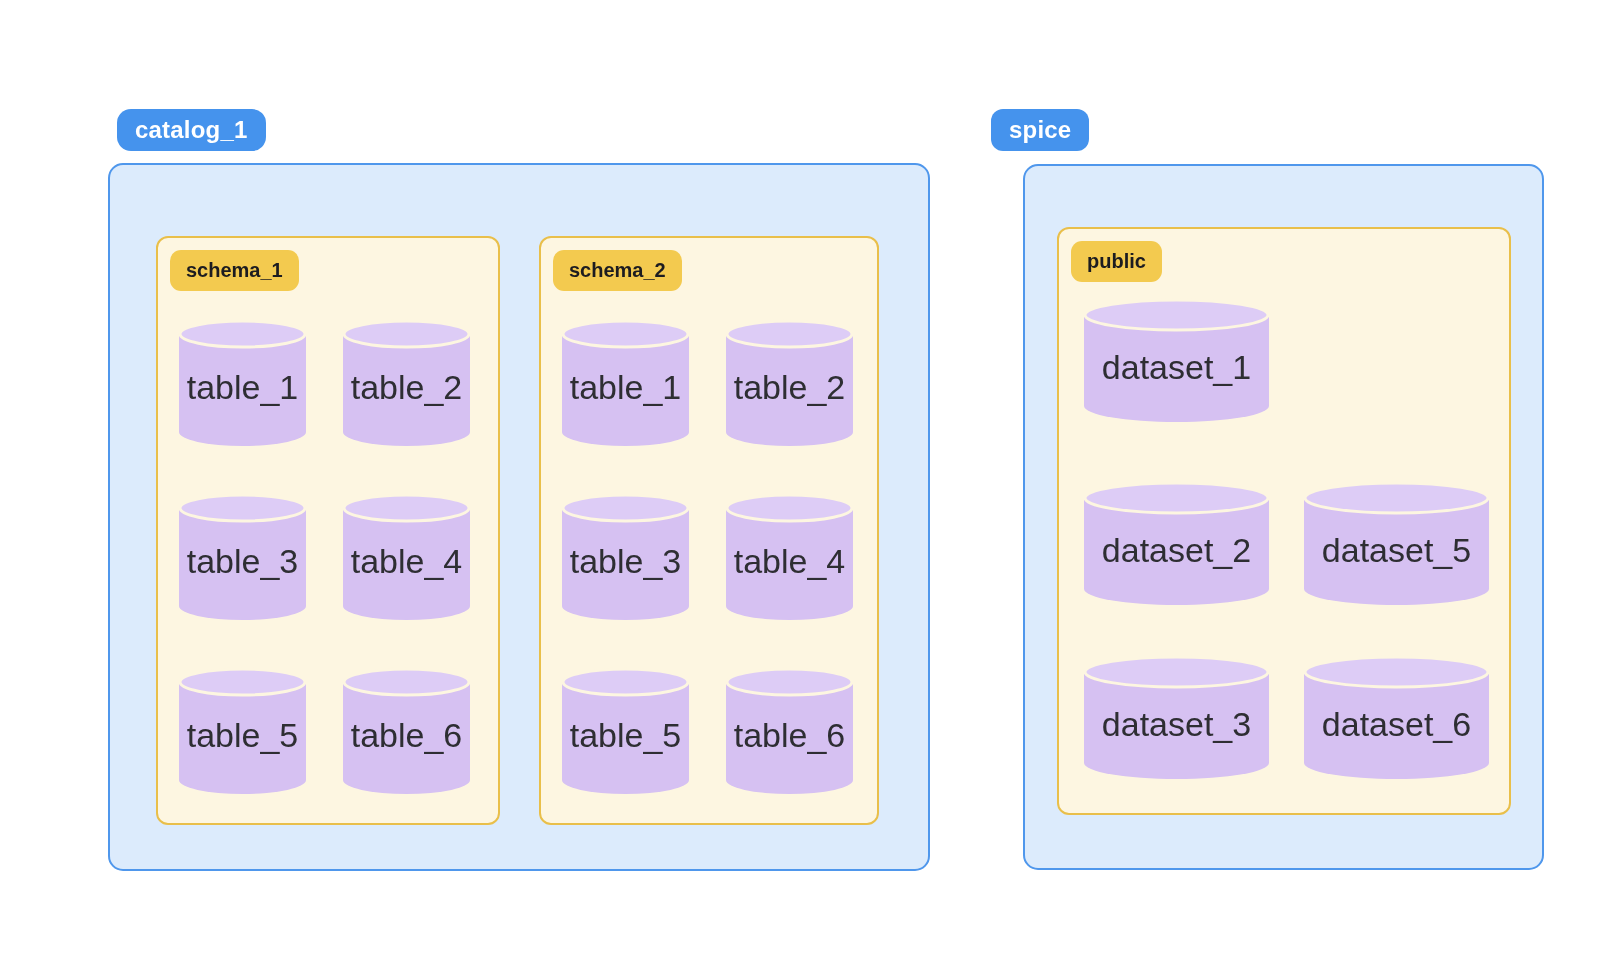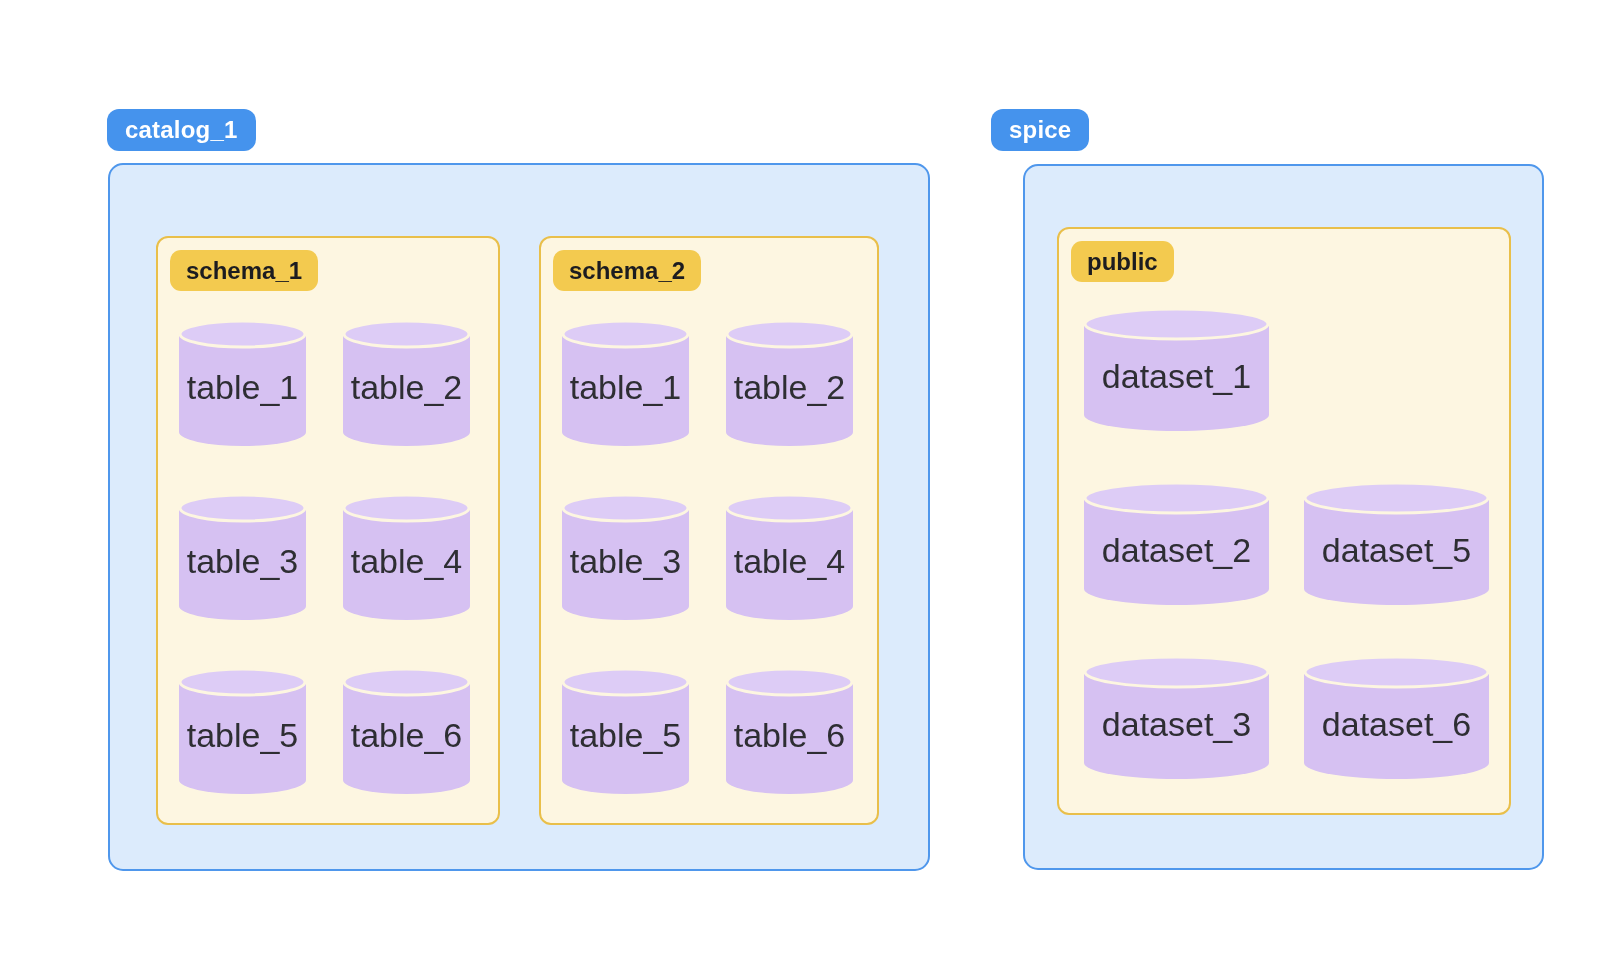--- a/index.html
+++ b/index.html
@@ -45,21 +45,21 @@
   .schema-chip {
     position: absolute;
     left: 12px;
     top: 12px;
     height: 41px;
     line-height: 41px;
     padding: 0 16px;
     border-radius: 11px;
     background: var(--gold-chip-bg, #f3ca4f);
     color: var(--gold-chip-text, #1c1c20);
-    font-size: 24px;
+    font-size: 20px;
     font-weight: 700;
     white-space: nowrap;
   }
   .cylinder {
     position: absolute;
   }
   .cylinder svg {
     display: block;
   }
   .cyl-label {
@@ -74,21 +74,21 @@
     font-size: 34px;
     font-weight: 400;
     color: var(--cyl-text, #2e2e33);
     white-space: nowrap;
   }
 </style>
 </head>
 <body>
 
 <div class="canvas" id="diagram-canvas">
-    <div class="group-chip" style="left: 107px; top: 109px;">catalog_1</div>
+    <div class="group-chip" style="left: 117px; top: 109px; border-radius: 14px;">catalog_1</div>
     <div class="container" style="left: 108px; top: 163px; width: 822px; height: 708px;">
       <div class="schema-box" style="left: 46px; top: 71px; width: 344px; height: 589px;">
         <div class="schema-chip">schema_1</div>
         <div class="cylinder" style="left: 21px; top: 82px; width: 127px; height: 126px;">
           <svg width="127" height="126" viewBox="0 0 127 126" style="overflow:visible">
             <path d="M0 14 L0 112 A 63.5 14 0 0 0 127 112 L 127 14 Z" fill="#d6c1f2"></path>
             <ellipse cx="63.5" cy="14" rx="62.5" ry="13" fill="#ddccf6" stroke="#fdf6e1" stroke-width="3"></ellipse>
           </svg>
           <div class="cyl-label" style="padding-top: 8px;">table_1</div>
         </div>
@@ -171,21 +171,21 @@
             <ellipse cx="63.5" cy="14" rx="62.5" ry="13" fill="#ddccf6" stroke="#fdf6e1" stroke-width="3"></ellipse>
           </svg>
           <div class="cyl-label" style="padding-top: 8px;">table_6</div>
         </div>
       </div>
     </div>
     <div class="group-chip" style="left: 991px; top: 109px;">spice</div>
     <div class="container" style="left: 991px; top: 164px; width: 521px; height: 706px; margin-left: 32px;">
       <div class="schema-box" style="left: 32px; top: 61px; width: 454px; height: 588px;">
         <div class="schema-chip">public</div>
-        <div class="cylinder" style="left: 25px; top: 79px; width: 185px; height: 123px;">
+        <div class="cylinder" style="left: 25px; top: 70px; width: 185px; height: 123px;">
           <svg width="185" height="123" viewBox="0 0 185 123" style="overflow:visible">
             <path d="M0 16 L0 107 A 92.5 16 0 0 0 185 107 L 185 16 Z" fill="#d6c1f2"></path>
             <ellipse cx="92.5" cy="16" rx="91.5" ry="15" fill="#ddccf6" stroke="#fdf6e1" stroke-width="3"></ellipse>
           </svg>
           <div class="cyl-label" style="padding-top: 13px;">dataset_1</div>
         </div>
         <div class="cylinder" style="left: 25px; top: 253px; width: 185px; height: 123px;">
           <svg width="185" height="123" viewBox="0 0 185 123" style="overflow:visible">
             <path d="M0 16 L0 107 A 92.5 16 0 0 0 185 107 L 185 16 Z" fill="#d6c1f2"></path>
             <ellipse cx="92.5" cy="16" rx="91.5" ry="15" fill="#ddccf6" stroke="#fdf6e1" stroke-width="3"></ellipse>

